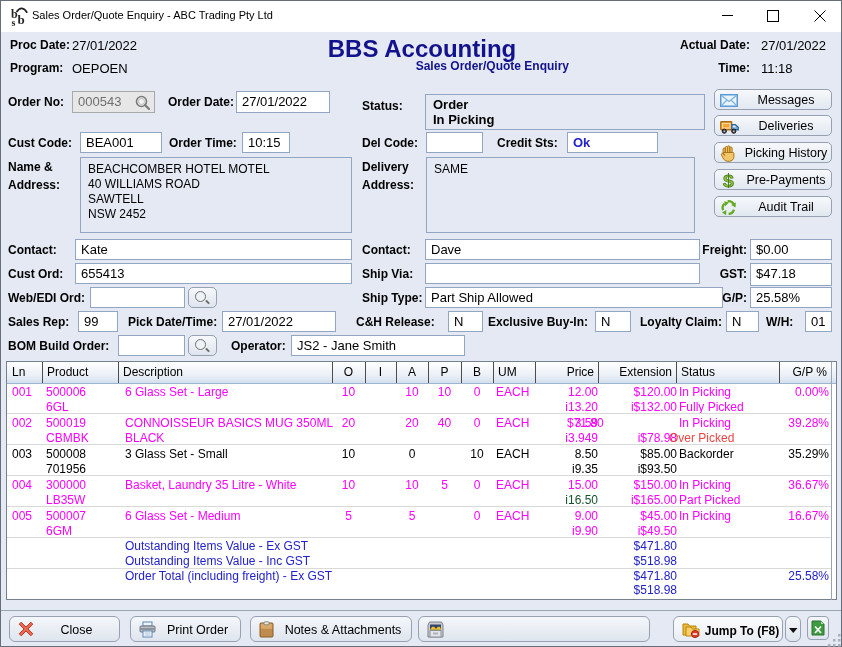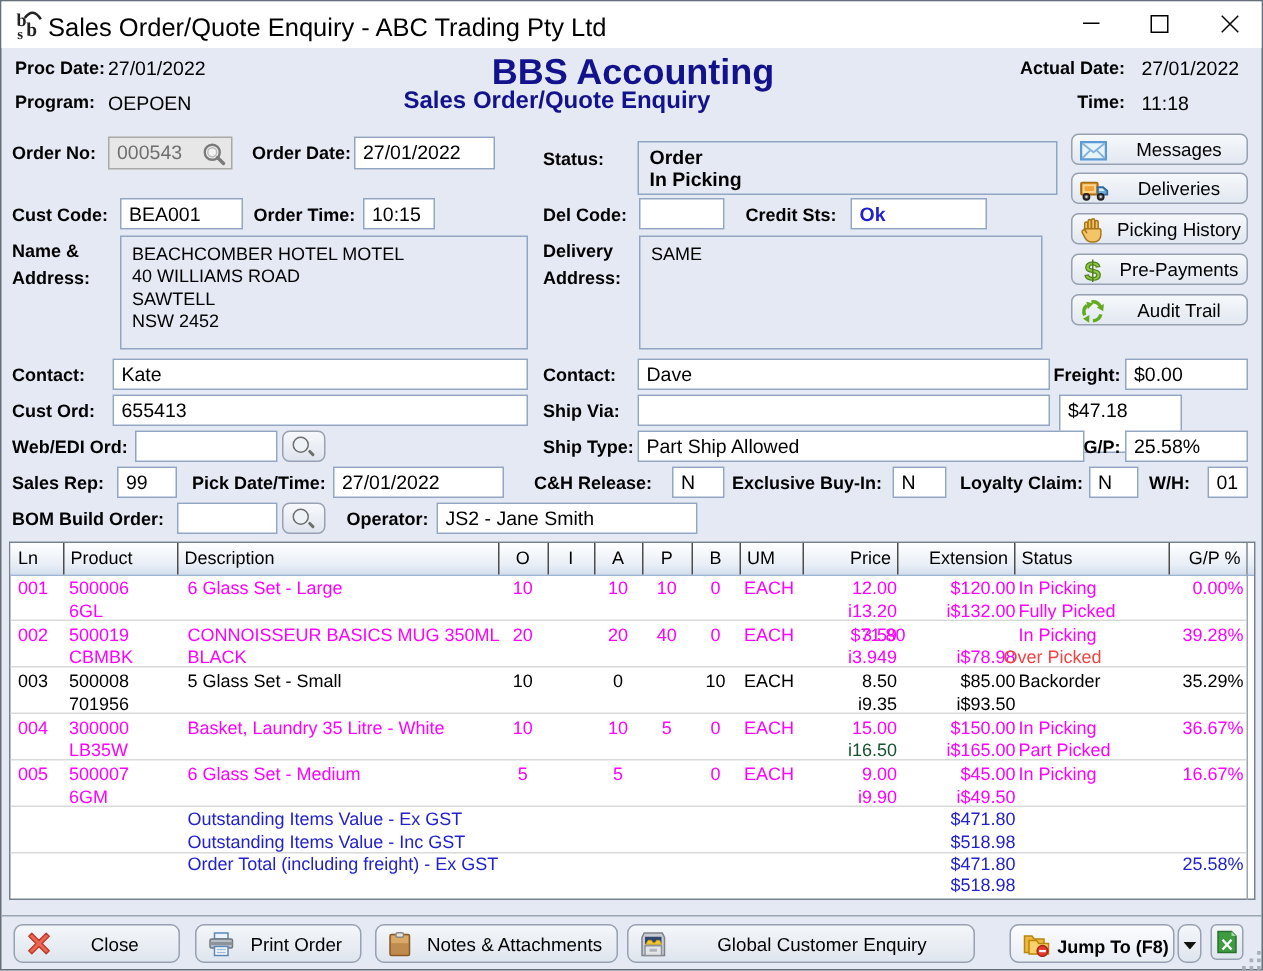--- a/index.html
+++ b/index.html
@@ -24,33 +24,33 @@
 </style></head>
 <body>
 
 <div class="abs" style="left:1px;top:1px;width:840px;height:31px;background:#fff"></div>
 <svg class="abs" style="left:9px;top:5px" width="23" height="23" viewBox="0 0 23 23">
  <text x="2" y="12.5" font-family="Liberation Serif" font-size="12" font-weight="bold" fill="#222">b</text>
  <text x="2.5" y="21" font-family="Liberation Serif" font-size="10" font-weight="bold" fill="#222">s</text>
  <text x="8.5" y="19" font-family="Liberation Serif" font-size="13" font-weight="bold" fill="#222">b</text>
  <path d="M7.5 7 Q 13 -0.5 18.2 7.8" fill="none" stroke="#222" stroke-width="1.7"></path>
 </svg>
-<div class="val" style="left:32px;top:9px;font-size:17px">Sales Order/Quote Enquiry - ABC Trading Pty Ltd</div>
+<div class="val" style="left:32px;top:9px;font-size:11px">Sales Order/Quote Enquiry - ABC Trading Pty Ltd</div>
 <div class="abs" style="left:722px;top:15px;width:11px;height:1px;background:#000"></div>
 <div class="abs" style="left:767px;top:10px;width:10px;height:10px;border:1px solid #000"></div>
 <svg class="abs" style="left:814px;top:10px" width="12" height="12">
     <path d="M0.5 0.5 L11.5 11.5 M11.5 0.5 L0.5 11.5" stroke="#000" stroke-width="1"></path>
   </svg>
 
 <div class="lbl" style="left:10px;top:38px">Proc Date:</div>
 <div class="val" style="left:72px;top:38px">27/01/2022</div>
 <div class="lbl" style="left:10px;top:61px">Program:</div>
 <div class="val" style="left:72px;top:61px">OEPOEN</div>
 <div class="lbl navy" style="left:272px;top:35px;width:300px;text-align:center;font-size:24px">BBS Accounting</div>
-<div class="lbl navy" style="left:269px;top:59px;width:300px;text-align:left;font-size:16px">Sales Order/Quote Enquiry</div>
+<div class="lbl navy" style="left:269px;top:59px;width:300px;text-align:right;font-size:12px">Sales Order/Quote Enquiry</div>
 <div class="lbl" style="left:600px;top:38px;width:150px;text-align:right">Actual Date:</div>
 <div class="val" style="left:761px;top:38px">27/01/2022</div>
 <div class="lbl" style="left:600px;top:61px;width:150px;text-align:right">Time:</div>
 <div class="val" style="left:761px;top:61px">11:18</div>
 
 <div class="lbl" style="left:8px;top:95px">Order No:</div>
 <div class="fld" style="left:72px;top:91px;width:83px;height:22px;background:#e7e7e7;border-color:#a9a9a9;color:#6f6f6f">000543</div>
 <svg class="abs" style="left:134px;top:94px" width="17" height="17" viewBox="0 0 17 17">
  <circle cx="7.5" cy="7.5" r="5" fill="#f2f2f2" stroke="#7a7a7a" stroke-width="1.6"></circle>
  <circle cx="7.5" cy="7.5" r="3" fill="none" stroke="#b9b9b9" stroke-width="1"></circle>
@@ -82,21 +82,21 @@
 <div class="lbl" style="left:362px;top:243px">Contact:</div>
 <div class="fld" style="left:425px;top:239px;width:275px;height:21px">Dave</div>
 <div class="lbl" style="left:600px;top:243px;width:147px;text-align:right">Freight:</div>
 <div class="fld" style="left:750px;top:239px;width:82px;height:21px">$0.00</div>
 
 <div class="lbl" style="left:8px;top:267px">Cust Ord:</div>
 <div class="fld" style="left:75px;top:263px;width:277px;height:21px">655413</div>
 <div class="lbl" style="left:362px;top:267px">Ship Via:</div>
 <div class="fld" style="left:425px;top:263px;width:275px;height:21px"></div>
 <div class="lbl" style="left:600px;top:267px;width:147px;text-align:right">GST:</div>
-<div class="fld" style="left:706px;top:263px;width:82px;height:39px">$47.18</div>
+<div class="fld" style="left:750px;top:263px;width:82px;height:23px">$47.18</div>
 
 <div class="lbl" style="left:8px;top:291px">Web/EDI Ord:</div>
 <div class="fld" style="left:90px;top:287px;width:95px;height:21px"></div>
 <div class="abs mgbtn" style="left:188px;top:287px;width:29px;height:21px"></div>
 <div class="lbl" style="left:362px;top:291px">Ship Type:</div>
 <div class="fld" style="left:425px;top:287px;width:298px;height:21px">Part Ship Allowed</div>
 <div class="lbl" style="left:600px;top:291px;width:147px;text-align:right">G/P:</div>
 <div class="fld" style="left:750px;top:287px;width:82px;height:21px">25.58%</div>
 
 <div class="lbl" style="left:8px;top:315px">Sales Rep:</div>
@@ -236,21 +236,21 @@
 <div class="val" style="left:486px;width:105px;text-align:right;top:69px;color:#ff00ff">i3.949</div>
 <div class="val" style="left:560px;width:110px;text-align:left;top:54px;color:#ff00ff">$71.80</div>
 <div class="val" style="left:560px;width:110px;text-align:right;top:69px;color:#ff00ff">i$78.98</div>
 <div class="val" style="left:672px;top:54px;color:#ff00ff">In Picking</div>
 <div class="val" style="left:662px;top:69px;color:#ef4444">Over Picked</div>
 <div class="val" style="left:700px;width:122px;text-align:right;top:54px;color:#ff00ff">39.28%</div>
 <div class="abs" style="left:0;top:82px;width:824px;height:1px;background:#d9d9d9"></div>
 <div class="val" style="left:5px;top:85px;color:#000">003</div>
 <div class="val" style="left:39px;top:85px;color:#000">500008</div>
 <div class="val" style="left:39px;top:100px;color:#000">701956</div>
-<div class="val" style="left:118px;top:85px;color:#000">5 Glass Set - Small</div>
+<div class="val" style="left:118px;top:85px;color:#000">3 Glass Set - Small</div>
 
 <div class="val" style="left:325px;width:33px;text-align:center;top:85px;color:#000">10</div>
 
 <div class="val" style="left:389px;width:32px;text-align:center;top:85px;color:#000">0</div>
 
 <div class="val" style="left:454px;width:32px;text-align:center;top:85px;color:#000">10</div>
 <div class="val" style="left:489px;top:85px;color:#000">EACH</div>
 <div class="val" style="left:486px;width:105px;text-align:right;top:85px;color:#000">8.50</div>
 <div class="val" style="left:486px;width:105px;text-align:right;top:100px;color:#000">i9.35</div>
 <div class="val" style="left:560px;width:110px;text-align:right;top:85px;color:#000">$85.00</div>
@@ -334,21 +334,20 @@
  <span>Notes &amp; Attachments</span>
   </div>
 <div class="bbtn" style="left:418px;width:232px">
  <svg width="17" height="18" viewBox="0 0 17 18">
       <path d="M2.5 1 h12 l1.5 3 v12 h-15 v-12 z" fill="#c9ccd2" stroke="#7d828a"></path>
       <rect x="3" y="3.5" width="11" height="5" fill="#30466e"></rect>
       <path d="M3.5 8.5 l1.6-2.6 h2.2 l1 1.6 h1.4 l1-1.6 h2 l1.4 2.6 z" fill="#f5c832" stroke="#caa010" stroke-width="0.5"></path>
       <rect x="3" y="9.5" width="11" height="6.5" fill="#e2e4e8" stroke="#8d929a"></rect>
       <rect x="6" y="11.5" width="5" height="2" fill="#aeb3bb"></rect>
     </svg>
- <span style="left:28px">Global Customer Enquiry</span>
   </div>
 <div class="bbtn" style="left:673px;width:110px;background:linear-gradient(#fbfcfe,#e8edf4)">
  <svg width="18" height="17" viewBox="0 0 18 17">
       <path d="M1 3 h5 l1.5 2 H14 v9 H1 z" fill="#f0b73e" stroke="#b8860b"></path>
       <path d="M4 6 h5 l1.5 2 H17 v7 H4 z" fill="#fbd06a" stroke="#b8860b"></path>
       <circle cx="13" cy="13" r="3.6" fill="#e23b2e" stroke="#a8241a"></circle>
       <rect x="10.8" y="12.3" width="4.4" height="1.5" fill="#fff"></rect>
     </svg>
  <span style="left:28px;font-weight:bold;font-size:12px;top:7px">Jump To (F8)</span>
   </div>

